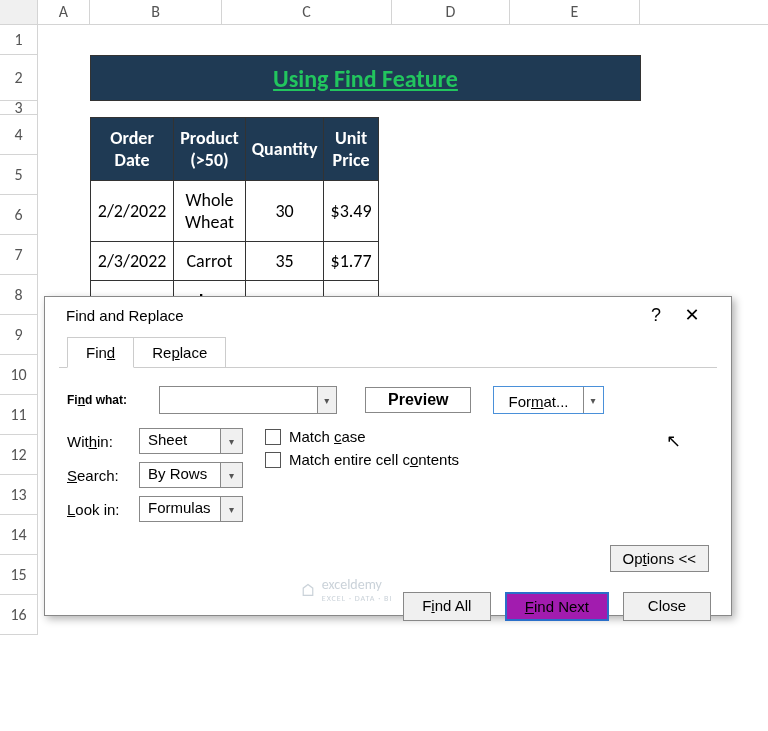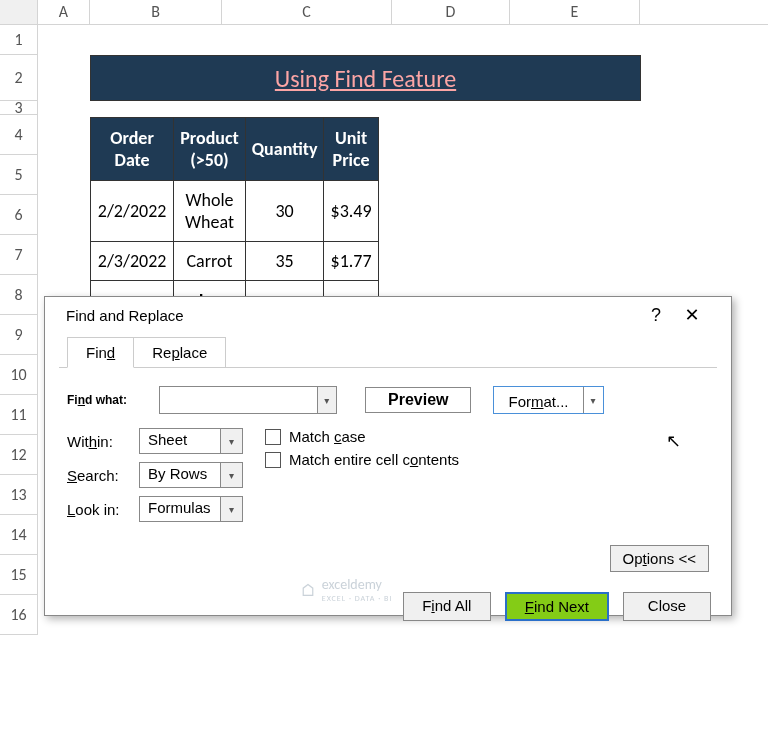--- a/index.html
+++ b/index.html
@@ -18,21 +18,21 @@
     .grid-body { display: flex; }
     .row-headers { display: flex; flex-direction: column; }
     .row-h { width: 38px; background: #fff; border-right: 1px solid #d4d4d4; border-bottom: 1px solid #d4d4d4; text-align: center; font-size: 16px; color: #555; display: flex; align-items: center; justify-content: center; }
     .rh-1 { height: 30px; }
     .rh-2 { height: 46px; }
     .rh-3 { height: 14px; }
     .rh-n { height: 40px; }
     
     .cells { position: relative; }
     
-    .title-banner { position: absolute; left: 52px; top: 30px; width: 551px; height: 46px; background: #1f3a54; color: #fca5a5; font-size: 24px; font-weight: normal; text-decoration: underline; display: flex; align-items: center; justify-content: center; border: 1px solid #333; }
+    .title-banner { position: absolute; left: 52px; top: 30px; width: 551px; height: 46px; background: #1f3a54; color: #22c55e; font-size: 24px; font-weight: bold; text-decoration: underline; display: flex; align-items: center; justify-content: center; border: 1px solid #333; }
     
     .data-table { position: absolute; left: 52px; top: 92px; border-collapse: collapse; }
     .data-table th { background: #1f3a54; color: #fff; font-size: 18px; font-weight: bold; padding: 9px 6px; border: 1px solid #333; }
     .data-table td { background: #fff; font-size: 18px; padding: 8px 6px; text-align: center; border: 1px solid #333; }
     .data-table td.bold { font-weight: bold; }
     .th-B { width: 132px; margin-top: 16px; }
     .th-C { width: 170px; }
     .th-D { width: 118px; }
     .th-E { width: 130px; }
     
@@ -67,21 +67,21 @@
     .opt-label { width: 72px; font-size: 15px; }
     .select-box { display: flex; border: 1px solid #888; background: #f0f0f0; width: 104px; height: 26px; }
     .select-box span { flex: 1; padding: 2px 8px; font-size: 15px; background: #fff; }
     .check-row { display: flex; align-items: center; margin-bottom: 6px; font-size: 15px; }
     .checkbox { width: 16px; height: 16px; border: 1px solid #555; margin-right: 8px; background: #fff; }
     
     .options-btn { position: absolute; right: 8px; bottom: 10px; border: 1px solid #888; background: #f0f0f0; padding: 4px 12px; font-size: 15px; cursor: pointer; }
     
     .dialog-footer { display: flex; justify-content: flex-end; gap: 14px; padding: 10px 20px; }
     .dlg-btn { border: 1px solid #888; background: #f0f0f0; padding: 4px 18px; font-size: 15px; cursor: pointer; min-width: 88px; text-align: center; }
-    .dlg-btn.primary { border: 2px solid #2a6fc9; background: #84cc16; }
+    .dlg-btn.primary { border: 2px solid #2a6fc9; background: #a21caf; }
     
     .cursor-icon { position: absolute; right: 36px; top: 62px; font-size: 18px; }
     
     .watermark { position: absolute; left: 300px; top: 576px; font-size: 14px; color: rgba(150,165,180,0.5); display: flex; align-items: center; gap: 6px; }
     .watermark .house { font-size: 18px; }
     .watermark .sub { font-size: 8px; letter-spacing: 1px; display: block; }
   </style>
 </head>
 <body>
 

